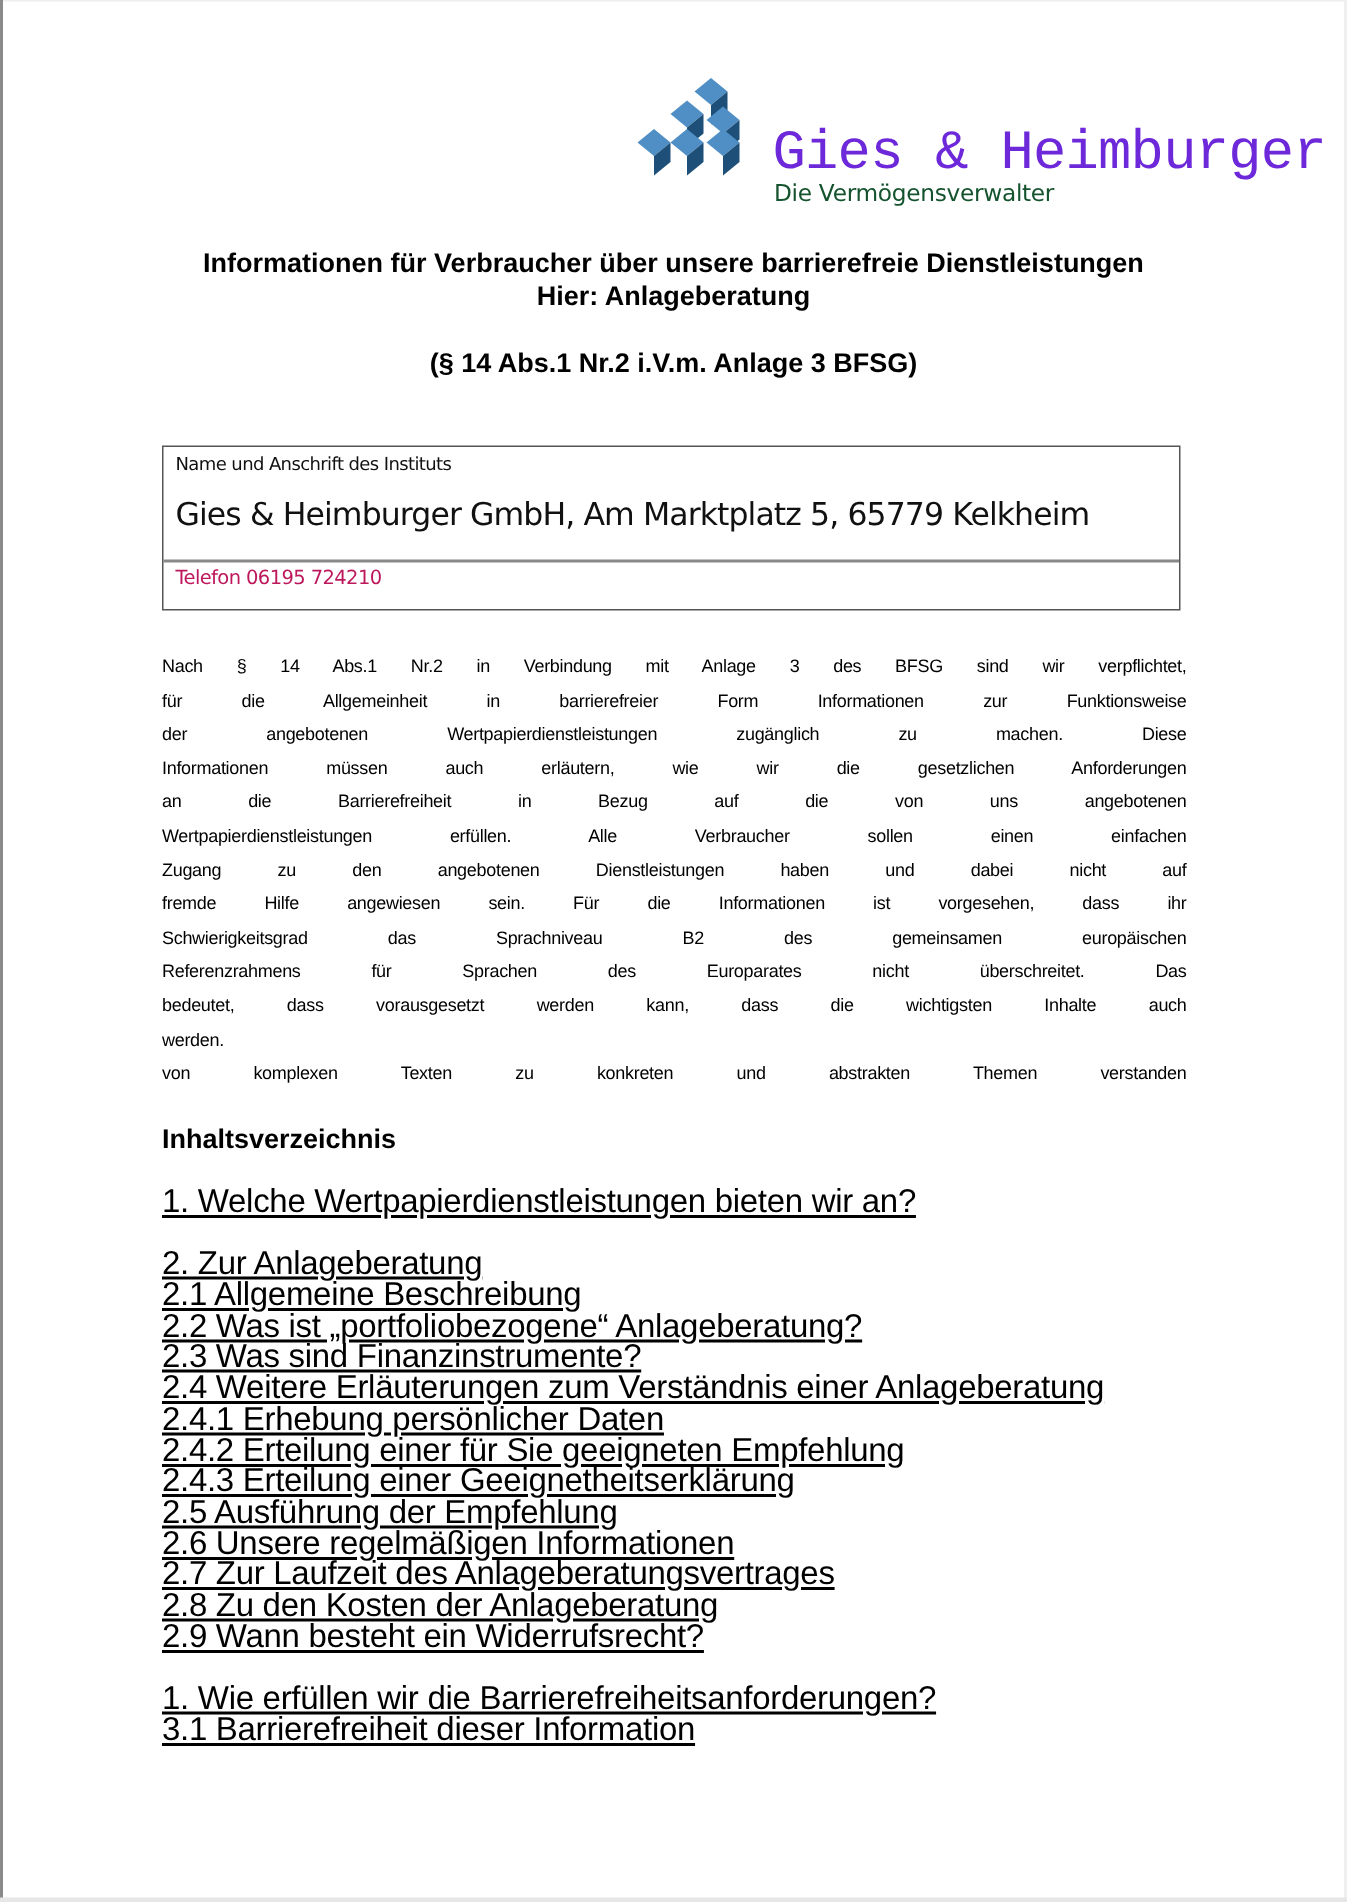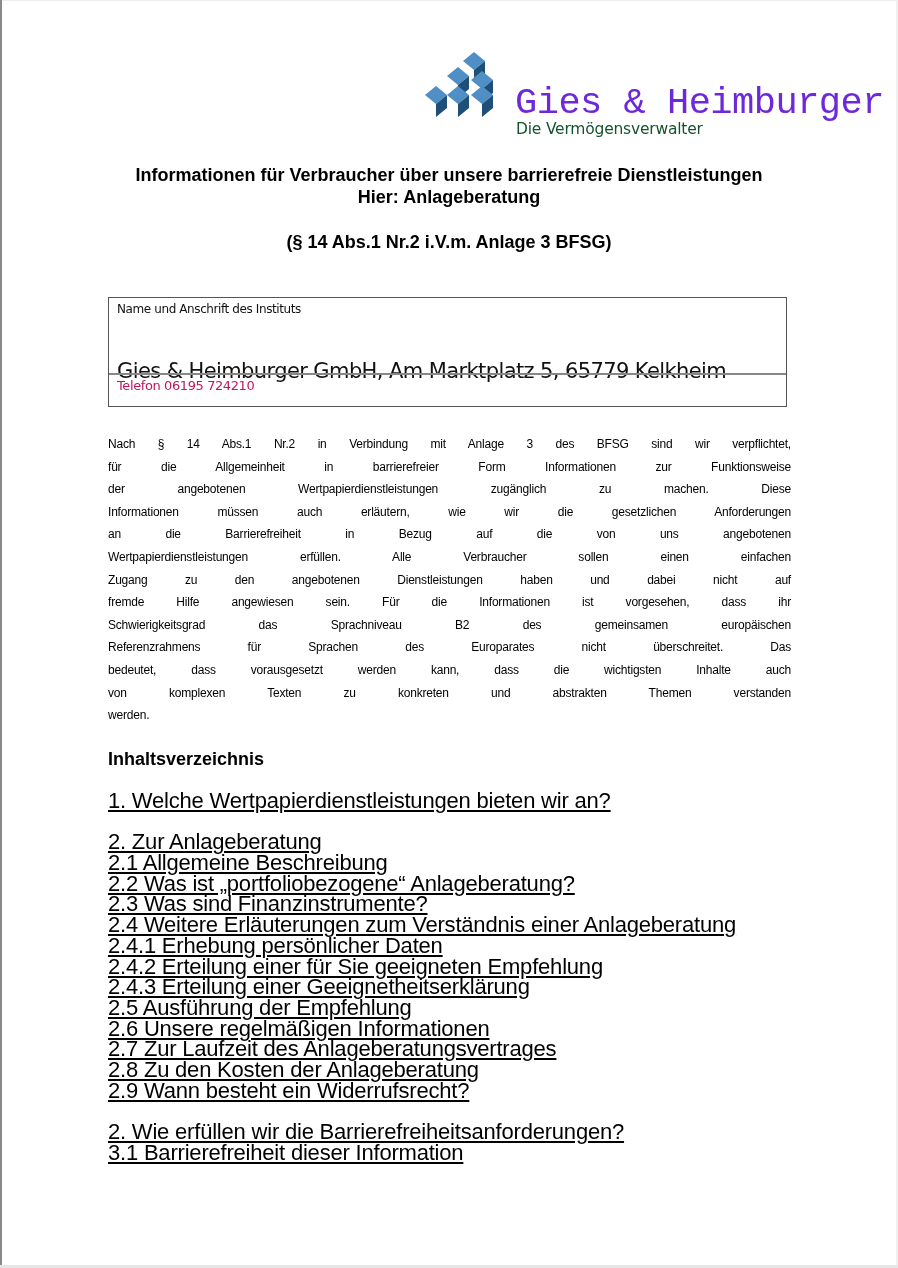--- a/index.html
+++ b/index.html
@@ -24,21 +24,21 @@
   }
 
   .title { position: absolute; left: 100px; width: 698px; text-align: center; font-weight: bold; font-size: 18px; line-height: 22px; }
   .title-1 { top: 164px; }
   .title-2 { top: 186px; }
   .title-3 { top: 231px; }
 
   .inst-box { position: absolute; left: 108px; top: 297px; width: 679px; height: 110px; border: 1px solid #555; box-sizing: border-box; }
   .inst-divider { position: absolute; left: 0; right: 0; top: 75px; height: 2px; background: #888; }
   .inst-label { position: absolute; left: 8px; top: 4px; font-family: "DejaVu Sans", sans-serif; font-size: 12px; color: #111; letter-spacing: -0.4px; text-align: right; }
-  .inst-address { position: absolute; left: 8px; top: 33px; font-family: "DejaVu Sans", sans-serif; font-size: 21px; color: #111; letter-spacing: -0.6px; white-space: nowrap; margin-top: 28px; }
+  .inst-address { position: absolute; left: 8px; top: 33px; font-family: "DejaVu Sans", sans-serif; font-size: 21px; color: #111; letter-spacing: -0.6px; white-space: nowrap; }
   .inst-phone { position: absolute; left: 8px; top: 80px; font-family: "DejaVu Sans", sans-serif; font-size: 13px; color: #be185d; letter-spacing: -0.4px; }
 
   .intro { position: absolute; left: 108px; top: 433px; width: 683px; font-size: 12px; line-height: 22.6px; text-align: justify; letter-spacing: -0.2px; }
   .intro-line { display: block; text-align: justify; text-align-last: justify; height: 22.6px; white-space: nowrap; }
   .intro-line.last { text-align-last: left; }
 
   .toc-heading { position: absolute; left: 108px; top: 749px; font-weight: bold; font-size: 18px; }
   .toc { position: absolute; left: 108px; top: 791px; font-size: 22px; line-height: 20.7px; letter-spacing: -0.2px; text-decoration: underline; }
   .toc-item { display: block; height: 20.7px; white-space: nowrap; }
   .toc-gap { display: block; height: 20.7px; }
@@ -88,37 +88,37 @@
   <span class="intro-line">für die Allgemeinheit in barrierefreier Form Informationen zur Funktionsweise</span>
   <span class="intro-line">der angebotenen Wertpapierdienstleistungen zugänglich zu machen. Diese</span>
   <span class="intro-line">Informationen müssen auch erläutern, wie wir die gesetzlichen Anforderungen</span>
   <span class="intro-line">an die Barrierefreiheit in Bezug auf die von uns angebotenen</span>
   <span class="intro-line">Wertpapierdienstleistungen erfüllen. Alle Verbraucher sollen einen einfachen</span>
   <span class="intro-line">Zugang zu den angebotenen Dienstleistungen haben und dabei nicht auf</span>
   <span class="intro-line">fremde Hilfe angewiesen sein. Für die Informationen ist vorgesehen, dass ihr</span>
   <span class="intro-line">Schwierigkeitsgrad das Sprachniveau B2 des gemeinsamen europäischen</span>
   <span class="intro-line">Referenzrahmens für Sprachen des Europarates nicht überschreitet. Das</span>
   <span class="intro-line">bedeutet, dass vorausgesetzt werden kann, dass die wichtigsten Inhalte auch</span>
+  <span class="intro-line last">werden.</span>
   <span class="intro-line">von komplexen Texten zu konkreten und abstrakten Themen verstanden</span>
-  <span class="intro-line last">werden.</span>
 </div>
 
 <div class="toc-heading">Inhaltsverzeichnis</div>
 <div class="toc" id="toc">
     <span class="toc-item">1. Welche Wertpapierdienstleistungen bieten wir an?</span>
     <span class="toc-gap"></span>
     <span class="toc-item">2. Zur Anlageberatung</span>
     <span class="toc-item">2.1 Allgemeine Beschreibung</span>
     <span class="toc-item">2.2 Was ist „portfoliobezogene“ Anlageberatung?</span>
     <span class="toc-item">2.3 Was sind Finanzinstrumente?</span>
     <span class="toc-item">2.4 Weitere Erläuterungen zum Verständnis einer Anlageberatung</span>
     <span class="toc-item">2.4.1 Erhebung persönlicher Daten</span>
     <span class="toc-item">2.4.2 Erteilung einer für Sie geeigneten Empfehlung</span>
     <span class="toc-item">2.4.3 Erteilung einer Geeignetheitserklärung</span>
     <span class="toc-item">2.5 Ausführung der Empfehlung</span>
     <span class="toc-item">2.6 Unsere regelmäßigen Informationen</span>
     <span class="toc-item">2.7 Zur Laufzeit des Anlageberatungsvertrages</span>
     <span class="toc-item">2.8 Zu den Kosten der Anlageberatung</span>
     <span class="toc-item">2.9 Wann besteht ein Widerrufsrecht?</span>
     <span class="toc-gap"></span>
-    <span class="toc-item">2. Wie erfüllen wir die Barrierefreiheitsanforderungen?</span>
+    <span class="toc-item">1. Wie erfüllen wir die Barrierefreiheitsanforderungen?</span>
     <span class="toc-item">3.1 Barrierefreiheit dieser Information</span>
   </div>
 
 </body></html>

